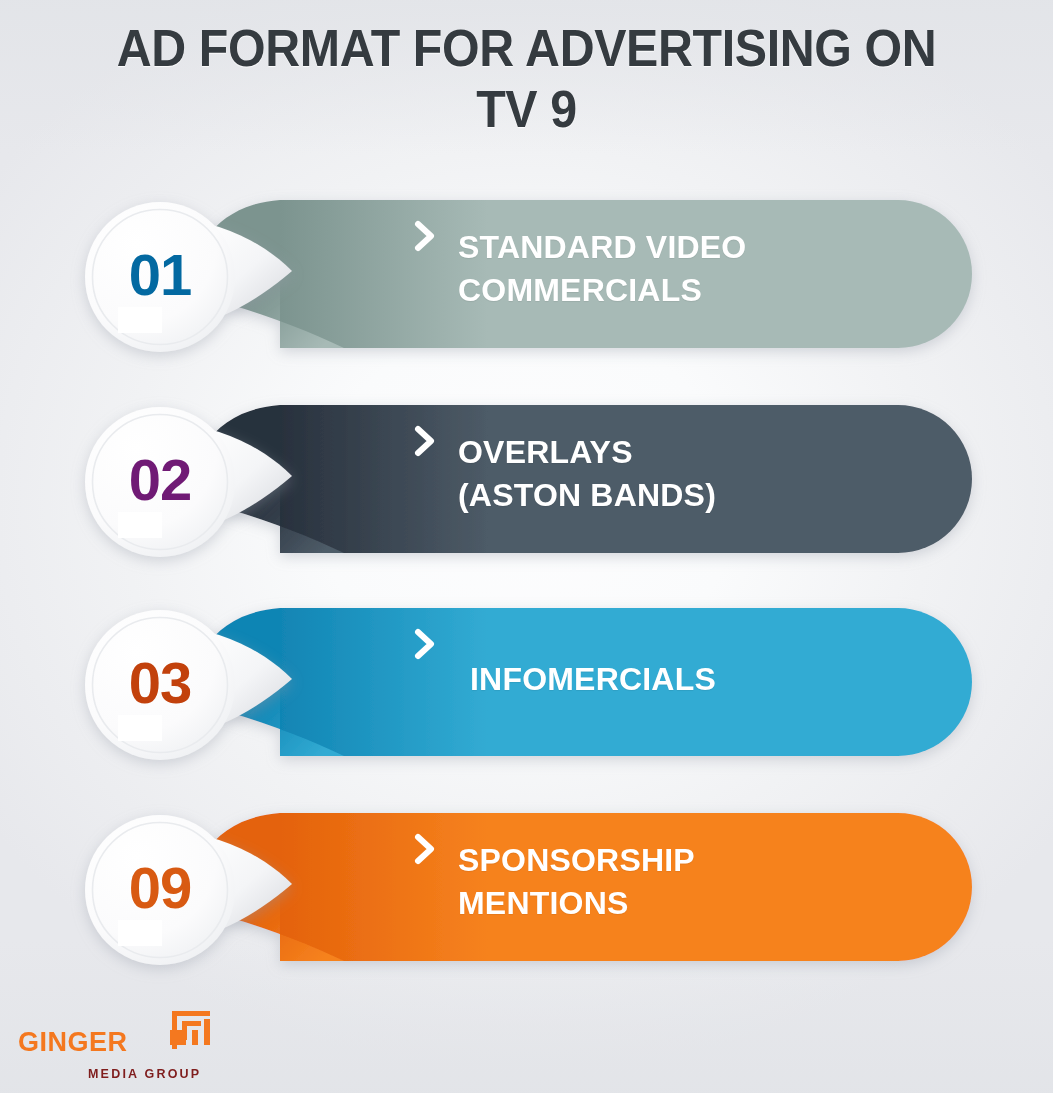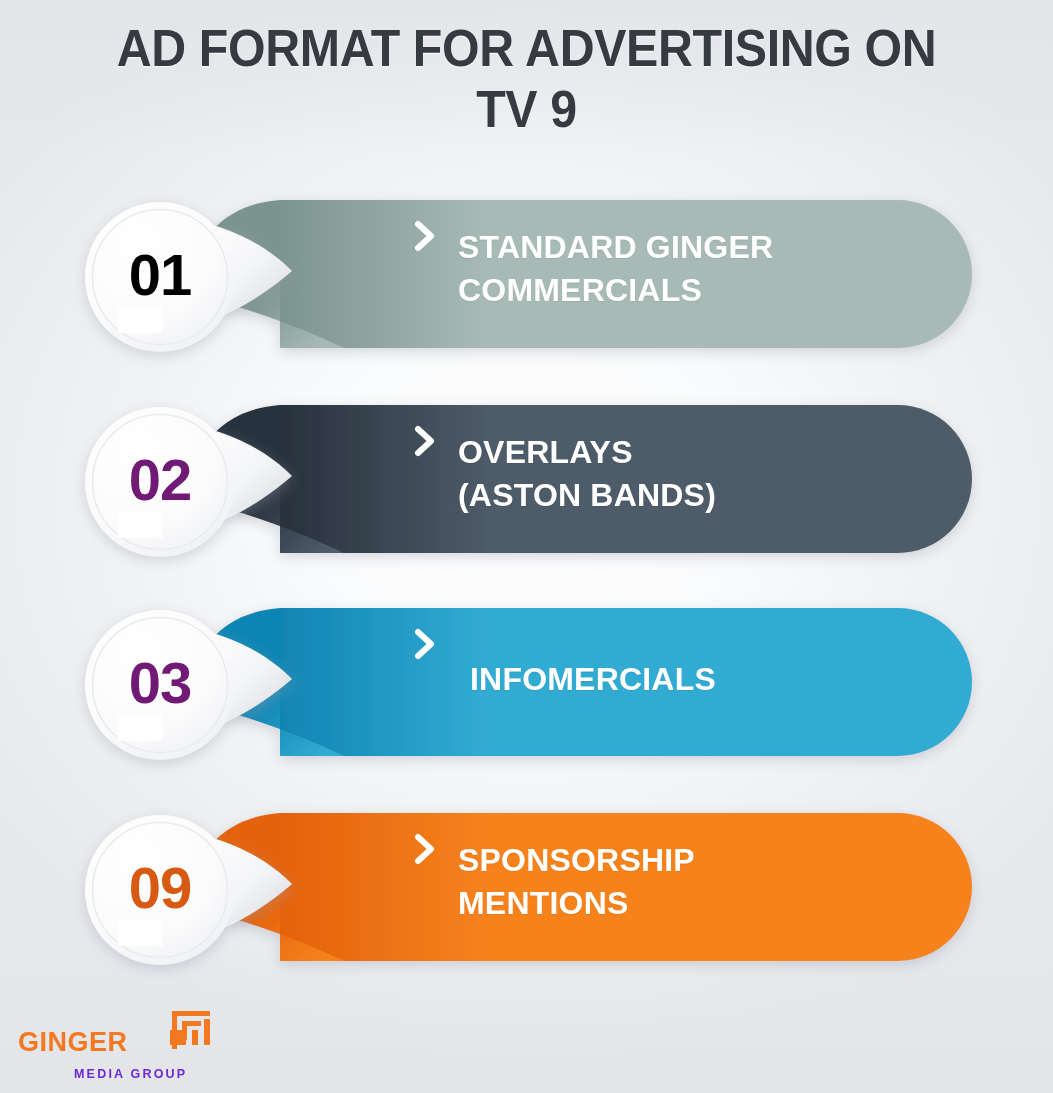--- a/index.html
+++ b/index.html
@@ -69,23 +69,23 @@
 
   
   .logo{ position:absolute; left:18px; top:1005px; width:230px; height:78px; }
   .logo-word{
     position:absolute; left:0; top:22px;
     font-size:27px; font-weight:700; letter-spacing:.5px;
     color:#f4781f;
     font-family:"Liberation Sans","DejaVu Sans",sans-serif;
   }
   .logo-sub{
-    position:absolute; left:56px; top:62px;
+    position:absolute; left:70px; top:62px;
     font-size:12.5px; font-weight:700; letter-spacing:2.2px;
-    color:#6d28d9;
+    color:#7f1d1d;
     font-family:"Liberation Sans","DejaVu Sans",sans-serif;
   }
   .logo-mark{ position:absolute; left:150px; top:3px; }
 </style>
 </head>
 <body>
 
 <div class="bg-glow"></div>
 <div class="bg-vert"></div>
 
@@ -125,25 +125,25 @@
             <path d="M 280 15 H 898 A 74 74 0 0 1 898 163 H 280 Z" fill="url(#g0)"></path>
             <path d="M 280 15 C 225 19, 192 53, 188 110 C 240 119, 302 143, 344 163 H 280 Z" fill="url(#gt0)"></path>
           </g>
           <g filter="url(#sh0)">
             <path d="M 196 36 C 235 44, 268 62, 292 86 C 262 112, 228 132, 196 139 Z" fill="url(#fd0)"></path>
             <circle cx="160" cy="92" r="75" fill="url(#cg0)"></circle>
           </g>
           <circle cx="160" cy="92" r="67.5" fill="none" stroke="#e9ebee" stroke-width="1.6"></circle>
           <rect x="118" y="122" width="44" height="26" fill="#ffffff"></rect>
         </svg>
-        <div class="num" style="left: 85px; top: 56px; color: #000000;">01</div>
-        <svg width="26" height="34" viewBox="0 0 26 34" style="position: absolute; left: 412px; top: 34px;">
-          <path d="M6 5 L19 17 L6 29" fill="none" stroke="#ffffff" stroke-width="6" stroke-linecap="round" stroke-linejoin="round"></path>
-        </svg>
-        <div class="label" style="left: 458px; width: 500px; top: 41px;">STANDARD GINGER
+        <div class="num" style="left: 85px; top: 56px; color: #0369a1;">01</div>
+        <svg width="26" height="34" viewBox="0 0 26 34" style="position: absolute; left: 412px; top: 34px;">
+          <path d="M6 5 L19 17 L6 29" fill="none" stroke="#ffffff" stroke-width="6" stroke-linecap="round" stroke-linejoin="round"></path>
+        </svg>
+        <div class="label" style="left: 458px; width: 500px; top: 41px;">STANDARD VIDEO
 COMMERCIALS</div>
       </div>
       <div class="row" style="top: 390px;">
         <svg class="row-svg" width="1053" height="215" viewBox="0 0 1053 215">
           <defs>
             <linearGradient id="g1" x1="0" y1="0" x2="1" y2="0">
               <stop offset="0" stop-color="#28313d"></stop>
               <stop offset="0.30" stop-color="#4d5b67"></stop>
               <stop offset="1" stop-color="#4d5b67"></stop>
             </linearGradient>
@@ -215,21 +215,21 @@
             <path d="M 280 15 H 898 A 74 74 0 0 1 898 163 H 280 Z" fill="url(#g2)"></path>
             <path d="M 280 15 C 225 19, 192 53, 188 110 C 240 119, 302 143, 344 163 H 280 Z" fill="url(#gt2)"></path>
           </g>
           <g filter="url(#sh2)">
             <path d="M 196 36 C 235 44, 268 62, 292 86 C 262 112, 228 132, 196 139 Z" fill="url(#fd2)"></path>
             <circle cx="160" cy="92" r="75" fill="url(#cg2)"></circle>
           </g>
           <circle cx="160" cy="92" r="67.5" fill="none" stroke="#e9ebee" stroke-width="1.6"></circle>
           <rect x="118" y="122" width="44" height="26" fill="#ffffff"></rect>
         </svg>
-        <div class="num" style="left: 85px; top: 56px; color: #701a75;">03</div>
+        <div class="num" style="left: 85px; top: 56px; color: #c2410c;">03</div>
         <svg width="26" height="34" viewBox="0 0 26 34" style="position: absolute; left: 412px; top: 34px;">
           <path d="M6 5 L19 17 L6 29" fill="none" stroke="#ffffff" stroke-width="6" stroke-linecap="round" stroke-linejoin="round"></path>
         </svg>
         <div class="label" style="left: 470px; width: 500px; top: 65px;">INFOMERCIALS</div>
       </div>
       <div class="row" style="top: 798px;">
         <svg class="row-svg" width="1053" height="215" viewBox="0 0 1053 215">
           <defs>
             <linearGradient id="g3" x1="0" y1="0" x2="1" y2="0">
               <stop offset="0" stop-color="#e4620b"></stop>

